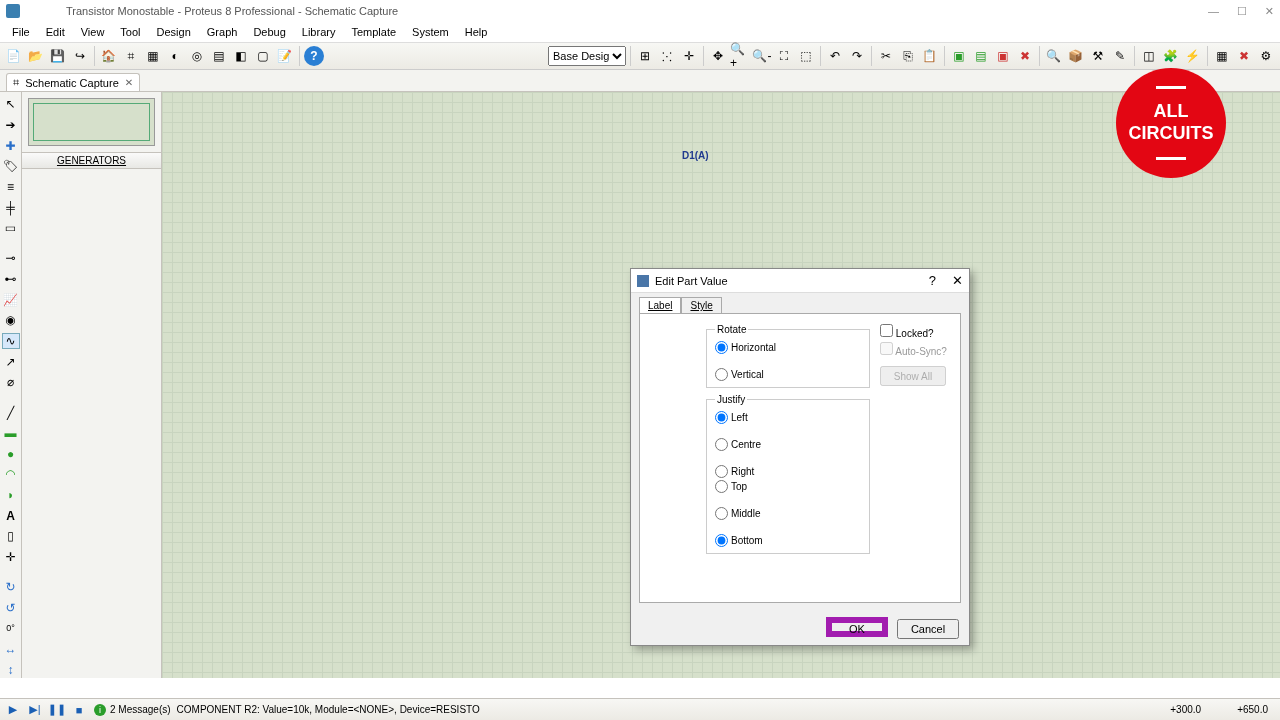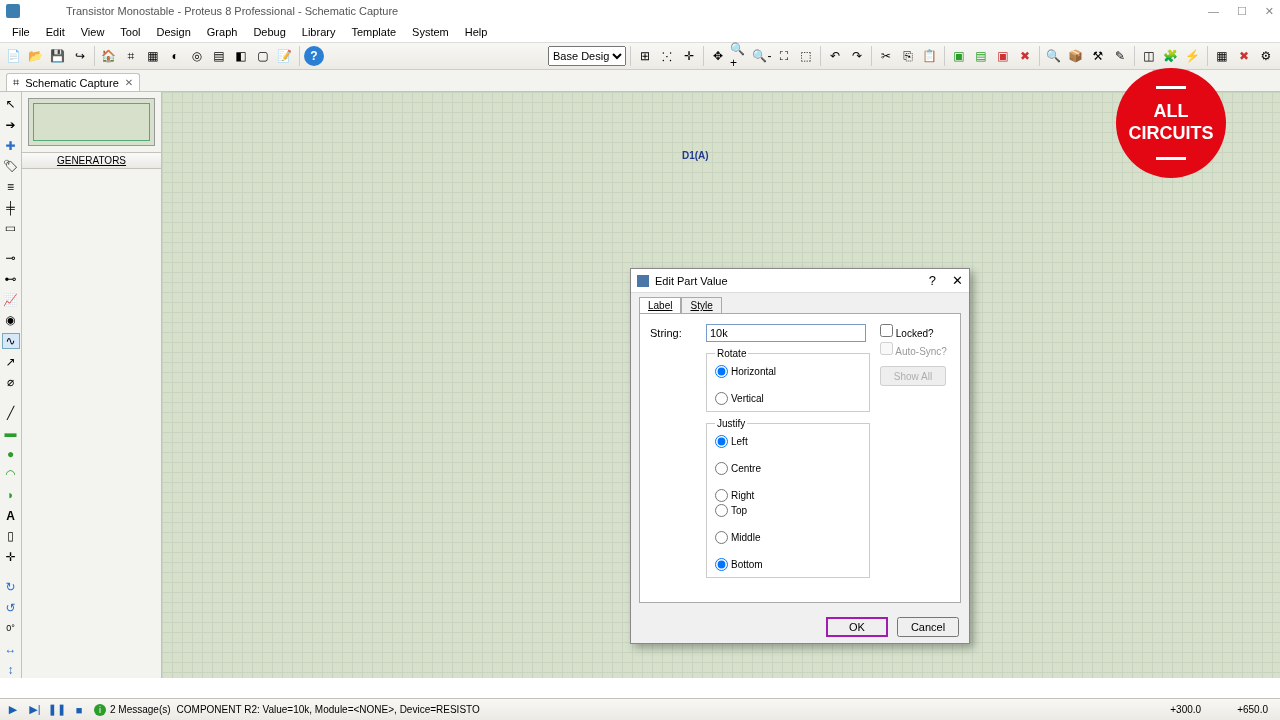--- a/index.html
+++ b/index.html
@@ -66,21 +66,21 @@
 fieldset { border: 1px solid #ccc; padding: 4px 4px 6px 8px; margin-left: 56px; width: 164px; font-size: 10px; }
 legend { font-size: 10px; padding: 0 2px; }
 .radio-row { display: flex; gap: 14px; margin-top: 2px; flex-direction: column; }
 .radio-row label { display: flex; align-items: center; gap: 3px; }
 .right-col { position: absolute; right: 10px; top: 10px; width: 70px; font-size: 10px; }
 .right-col label { display: block; margin-bottom: 3px; }
 .right-col .disabled { color: #999; }
 .right-col button { width: 66px; height: 20px; margin-top: 6px; font-size: 10px; }
 .dlg-footer { text-align: right; padding: 6px 10px; }
 .dlg-footer button { width: 62px; height: 20px; font-size: 11px; margin-left: 6px; }
-.dlg-footer button.primary { border: 2px solid #a21caf; }
+.dlg-footer button.primary { border: 6px solid #a21caf; }
 
 
 .statusbar { position: absolute; left:0; right:0; bottom:0; height: 22px; background: linear-gradient(#f7f7f4,#eceae4); border-top: 1px solid #c5c2bc; display: flex; align-items: center; font-size: 10px; padding: 0 4px; gap: 6px; }
 .play-btns { display: flex; gap: 4px; align-items: center; }
 .play-btns span { width: 18px; height: 16px; display: flex; align-items: center; justify-content: center; font-size: 11px; color: #1a5fb4; cursor: pointer; }
 .msg { display: flex; align-items: center; gap: 4px; }
 .msg .i { width: 12px; height: 12px; border-radius: 50%; background: #2a9d2a; color: #fff; font-size: 9px; display:flex; align-items:center; justify-content:center; }
 .statusbar .coords { margin-left: auto; padding-right: 30px; }
 .statusbar .coords2 { padding-right: 8px; }
 
@@ -251,24 +251,20 @@
         <div class="dlg-btns">
           <span>?</span>
           <span>✕</span>
         </div>
       </div>
       <div class="dlg-tabs">
         <div class="dlg-tab active">Label</div>
         <div class="dlg-tab">Style</div>
       </div>
       <div class="dlg-body">
-        <div class="row">
-          <label class="lbl">String:</label>
-          <input type="text" value="10k" style="">
-        </div>
         <fieldset>
           <legend>Rotate</legend>
           <div class="radio-row">
             <label>
                 <input type="radio" name="rot" checked="" style="">
                 <span>Horizontal</span>
               </label>
             <label>
                 <input type="radio" name="rot" style="">
                 <span>Vertical</span>

